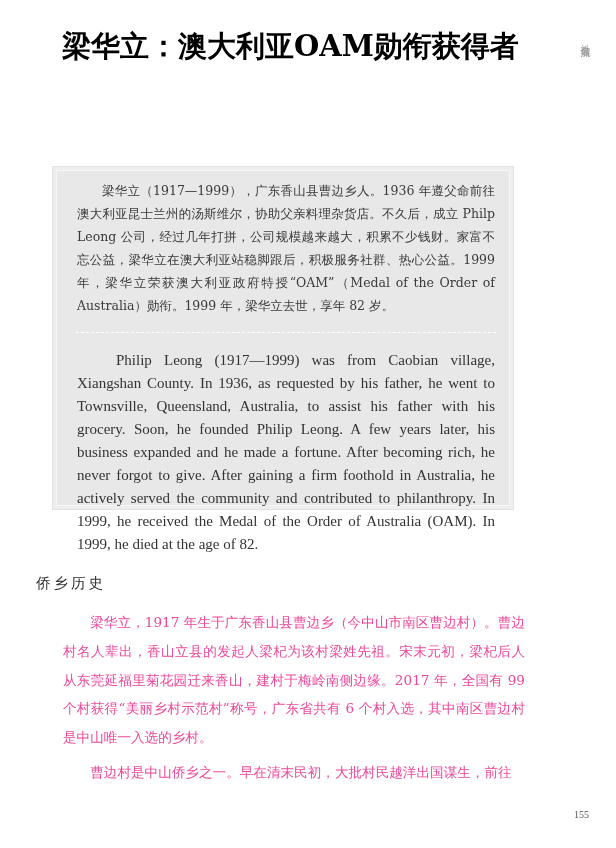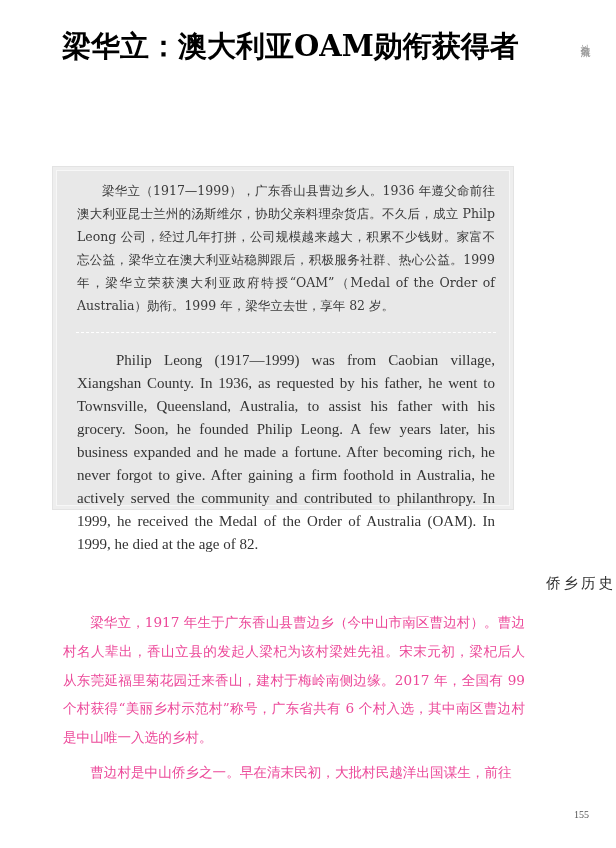--- a/index.html
+++ b/index.html
@@ -41,21 +41,21 @@
     position: absolute; left: 19px; top: 161px; width: 420px; height: 0;
     border-top: 1px dashed #ffffff;
   }
   .bio-en {
     position: absolute; left: 20px; top: 178px; width: 418px;
     font-size: 15px; line-height: 23px; text-align: justify;
     color: #333333; text-indent: 2.6em;
     font-family: "Liberation Serif", "DejaVu Serif", serif;
   }
   .section-heading {
-    position: absolute; left: 0; top: 574px; width: 616px; text-align: right;
+    position: absolute; left: 0; top: 574px; width: 616px; text-align: left;
     font-size: 14.5px; letter-spacing: 3px; color: #2f2f2f;
     padding-left: 36px; box-sizing: border-box;
     font-family: "DejaVu Serif", "Liberation Serif", serif;
   }
   .body-text {
     position: absolute; left: 63px; top: 608px; width: 462px;
     font-size: 13.6px; line-height: 28.8px; text-align: justify;
     color: #ec4899;
     font-family: "DejaVu Serif", "Liberation Serif", serif;
   }

